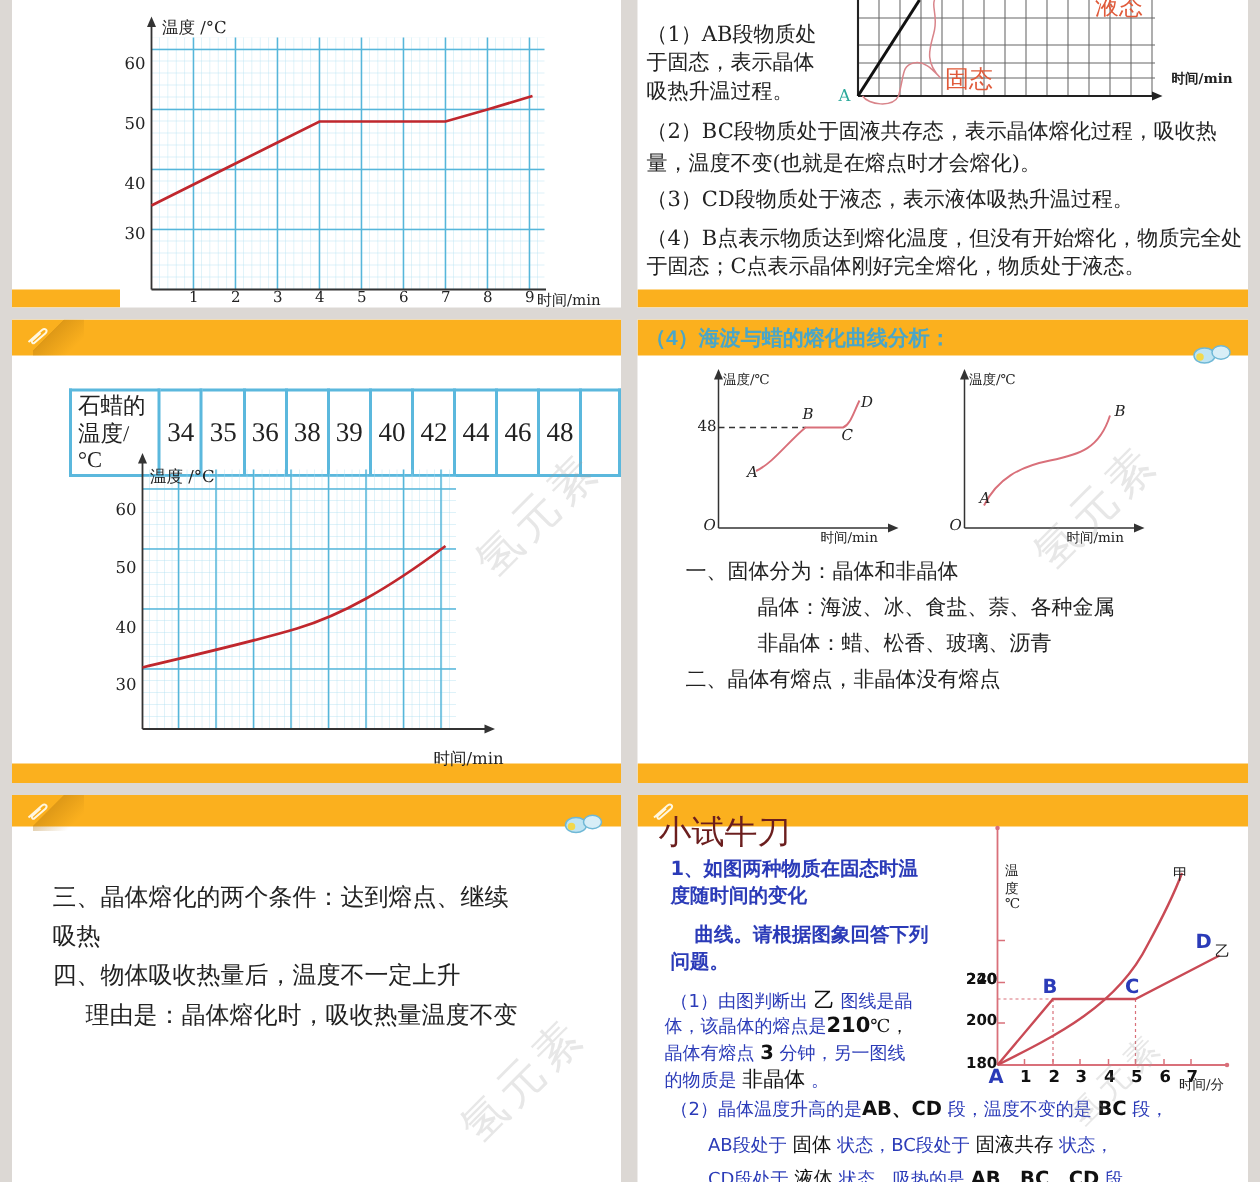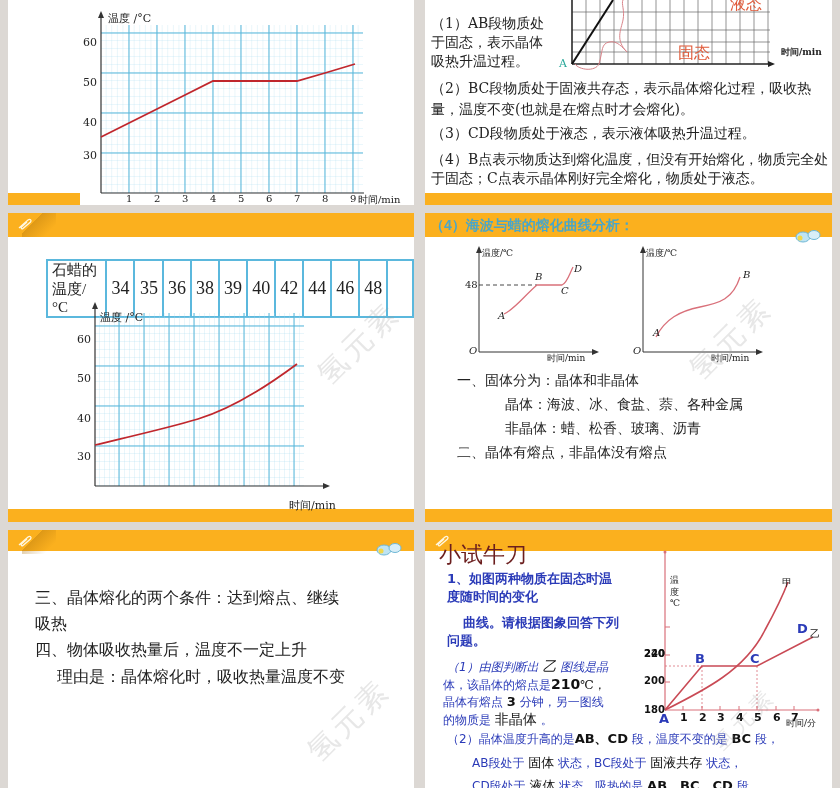--- a/index.html
+++ b/index.html
@@ -96,21 +96,21 @@
       <line x1="7" y1="42" x2="205" y2="42"></line>
         <line x1="7" y1="52" x2="205" y2="52"></line>
     </g>
     <line x1="7" y1="64" x2="205" y2="64" stroke="#222" stroke-width="1.4"></line>
     <polygon points="210,64 203,61 203,67" fill="#222"></polygon>
     <line x1="7" y1="0" x2="7" y2="64" stroke="#222" stroke-width="1.4"></line>
     <line x1="7" y1="64" x2="48" y2="0" stroke="#111" stroke-width="2"></line>
     <path d="M10 64 C 14 70, 30 72, 34 64 C 38 50, 36 44, 44 42 C 52 40, 58 48, 62 52 M62 52 C 50 40, 56 30, 58 20 C 60 10, 56 4, 58 0" fill="none" stroke="#d9848a" stroke-width="1"></path>
   </svg>
   <span class="abs" style="left:305px; top:-6px; font-size:16px; color:#e05a3a; font-family:'DejaVu Sans',sans-serif;">液态</span>
-  <span class="abs" style="left:205px; top:43px; font-size:16px; color:#e05a3a; font-family:'DejaVu Sans',sans-serif;padding-left:48px;">固态</span>
+  <span class="abs" style="left:205px; top:43px; font-size:16px; color:#e05a3a; font-family:'DejaVu Sans',sans-serif;">固态</span>
   <span class="abs" style="left:134px; top:57px; font-size:11px; color:#2aa89a;">A</span>
   <span class="abs txt" style="left:356px; top:46px; font-size:9px; font-weight:bold;">时间/min</span>
 
   <div class="abs txt" style="left:6px; top:14px; width:128px; font-size:14px; line-height:19px;">
     <div>（1）AB段物质处</div>
     <div>于固态，表示晶体</div>
     <div>吸热升温过程。</div>
   </div>
   <div class="abs txt" style="left:6px; top:78px; width:398px; font-size:14px; line-height:21px;">（2）BC段物质处于固液共存态，表示晶体熔化过程，吸收热量，温度不变(也就是在熔点时才会熔化)。</div>
   <div class="abs txt" style="left:6px; top:123px; width:398px; font-size:14px; line-height:21px;">（3）CD段物质处于液态，表示液体吸热升温过程。</div>
@@ -248,21 +248,21 @@
   <svg class="clip" viewBox="0 0 18 14">
     <path d="M3 11 L12 3 C14 1.5 16 3 14.5 5 L7 11.5 C6 12.5 4.5 11 5.5 10 L11 5" fill="none" stroke="#fff7e0" stroke-width="1.3"></path>
   </svg>
   <div class="abs" style="left:14px; top:10px; font-size:22px; color:#6b1e1e; font-family:'DejaVu Serif',serif;">小试牛刀</div>
 
   <div class="abs blue" style="left:22px; top:40px; font-size:13px;">1、如图两种物质在固态时温</div>
   <div class="abs blue" style="left:22px; top:58px; font-size:13px;">度随时间的变化</div>
   <div class="abs blue" style="left:22px; top:84px; font-size:13px;padding-left:16px;">曲线。请根据图象回答下列</div>
   <div class="abs blue" style="left:22px; top:102px; font-size:13px;">问题。</div>
 
-  <div class="abs blue" style="left:22px; top:128px; font-size:12px; font-weight:normal;font-style:italic;">
+  <div class="abs blue" style="left:22px; top:128px; font-size:12px; font-weight:normal;">
     <span>（1）由图判断出</span>
     <span class="ans" style="font-size:14px;">乙</span>
     <span>图线是晶</span>
   </div>
   <div class="abs blue" style="left:18px; top:146px; font-size:12px; font-weight:normal;">
     <span>体，该晶体的熔点是</span><span class="ansb" style="font-size:14px;text-align:right;">210</span><span class="ans">℃，</span>
   </div>
   <div class="abs blue" style="left:18px; top:164px; font-size:12px; font-weight:normal;">
     <span>晶体有熔点</span>
     <span class="ansb" style="font-size:13px;">3</span>

